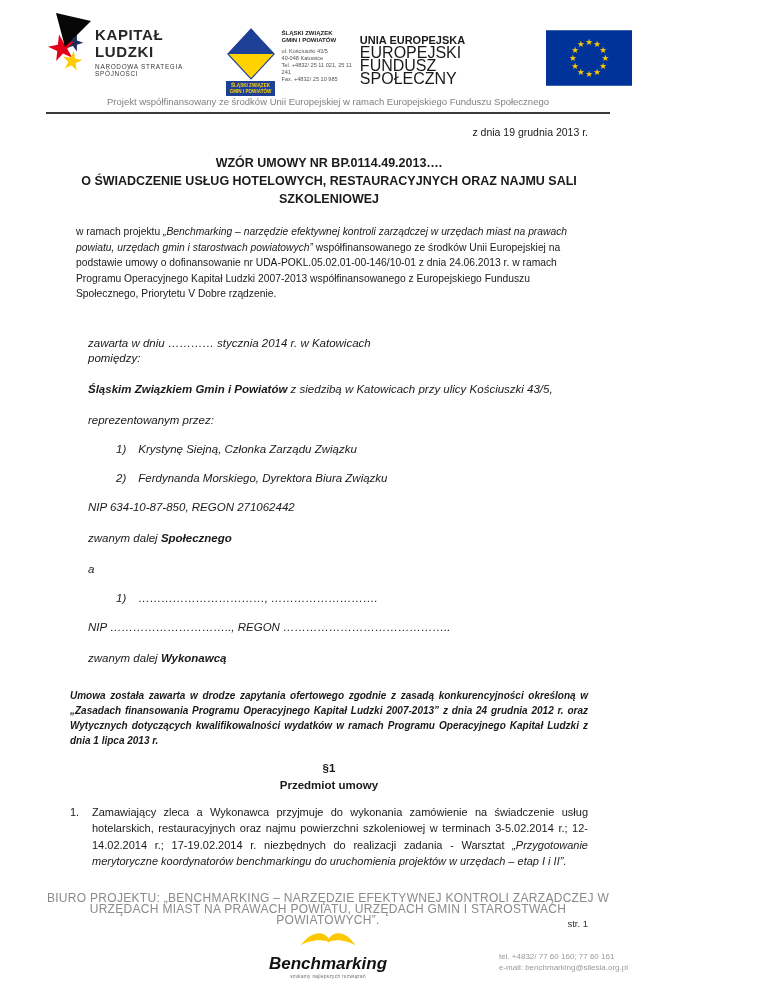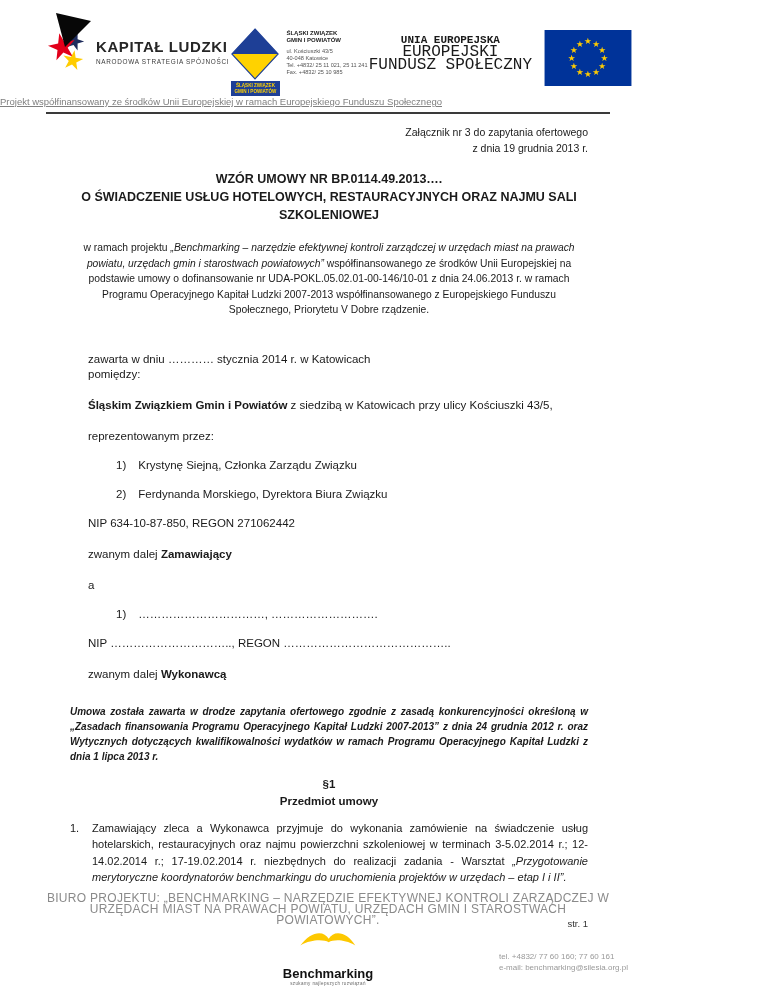--- a/index.html
+++ b/index.html
@@ -17,49 +17,49 @@
   .kl-title { font-size:15px; font-weight:bold; letter-spacing:0.6px; color:#262626; }
   .kl-sub { font-size:6.4px; letter-spacing:0.7px; color:#3a3a3a; margin-top:3px; }
   .logo-szgip { display:flex; gap:6px; margin-top:2px; }
   .szgip-mark { display:flex; flex-direction:column; align-items:center; }
   .szgip-banner { background:#1e3f96; color:#ffd200; font-size:4.6px; font-weight:bold;
                   text-align:center; line-height:5.6px; padding:2px 4px; margin-top:1px; white-space:nowrap; }
   .szgip-text { margin-top:2px; }
   .szgip-org { font-size:6px; font-weight:bold; color:#222; line-height:7.4px; }
   .szgip-addr { font-size:5.6px; color:#555; line-height:7px; margin-top:3px; }
   .logo-eu { display:flex; align-items:flex-start; gap:12px; margin-top:4px; }
-  .eu-text { text-align:center; margin-top:4px;font-family:Liberation Mono, monospace; }
+  .eu-text { text-align:left; margin-top:4px; }
   .eu-l1 { font-size:11px; font-weight:bold; }
   .eu-l2, .eu-l3 { font-size:16px; line-height:13px; }
-  .cofinance { position:absolute; top:96px; left:0; right:0; text-align:left;
-               font-size:9.5px; color:#808080; z-index:2;text-decoration:underline; }
+  .cofinance { position:absolute; top:96px; left:0; right:0; text-align:center;
+               font-size:9.5px; color:#808080; z-index:2; }
   .hline { position:absolute; top:112px; left:46px; right:46px; height:2px; background:#3a3a3a; z-index:2; }
   
   .body { position:absolute; top:124px; left:70px; right:68px; z-index:2; }
   .attach { text-align:right; font-size:10.5px; line-height:16px; }
   .title { text-align:center; font-weight:bold; font-size:12.5px; line-height:18px; margin-top:14px; }
-  .intro { margin-top:16px; padding:0 6px; text-align:center; font-size:10.3px; line-height:15.5px; }
-  .p { font-size:11.5px; line-height:15px; padding-left:18px; }
+  .intro { margin-top:16px; padding:0 6px; text-align:left; font-size:10.3px; line-height:15.5px; }
+  .p { font-size:11.5px; line-height:15px; padding-left:18px;font-style:italic; }
   .rep { display:flex; gap:12px; padding-left:46px; }
   .b { font-weight:bold; }
   .i { font-style:italic; }.mt14{margin-top:14px}.mt16{margin-top:16px}.mt34{margin-top:34px}.mt44{}
   .legal { margin-top:22px; font-size:10px; line-height:15px; font-weight:bold; font-style:italic;
            text-align:justify; }
   .section-head { margin-top:12px; text-align:center; font-weight:bold; font-size:11.5px; line-height:17px; }
   .item { margin-top:10px; display:flex; gap:8px; font-size:11px; line-height:16.5px; }
   .item-no { flex:0 0 14px; }
   .item-text { text-align:justify; }
   
   .footer-office { position:absolute; left:42px; right:42px; top:893px; text-align:center;
                    font-size:12px; letter-spacing:0.3px; color:#8a8a8a; line-height:11px; z-index:2; }
   .page-no { position:absolute; right:68px; top:918px; font-size:9.5px; color:#333; z-index:2; }
   .footer-addr { position:absolute; left:28px; top:992px; font-size:8px; color:#999; line-height:11px; z-index:2; }
   .footer-logo { position:absolute; left:50%; transform:translateX(-50%); top:928px;
                  text-align:center; z-index:2; }
-  .bm-text { font-size:13px; font-weight:bold; color:#111; margin-top:14px; }
+  .bm-text { font-size:17px; font-weight:bold; color:#111; margin-top:2px;font-style:italic; }
   .bm-tag { font-size:4.5px; color:#666; letter-spacing:0.4px; }
   .footer-contact { position:absolute; right:28px; top:951px; text-align:left; font-size:8px;
                     color:#999; line-height:11px; z-index:2; }
 </style>
 </head>
 <body>
 
 <div class="page">
 
   <svg class="artifacts" width="768" height="994" viewBox="0 0 768 994">
@@ -136,21 +136,20 @@
         </g>
       </svg>
     </div>
   </div>
 
   <div class="cofinance">Projekt współfinansowany ze środków Unii Europejskiej w ramach Europejskiego Funduszu Społecznego</div>
   <div class="hline"></div>
 
   <div class="body">
     <div class="attach">
-      <div>Załącznik nr 3 do zapytania ofertowego</div>
       <div>z dnia 19 grudnia 2013 r.</div>
     </div>
 
     <div class="title">
       <div>WZÓR UMOWY  NR BP.0114.49.2013….</div>
       <div>O ŚWIADCZENIE USŁUG HOTELOWYCH, RESTAURACYJNYCH ORAZ NAJMU SALI SZKOLENIOWEJ</div>
     </div>
 
     <div class="intro"><span>w ramach projektu </span><span class="i">„Benchmarking – narzędzie efektywnej kontroli zarządczej w urzędach miast na prawach powiatu, urzędach gmin i starostwach powiatowych”</span><span> współfinansowanego ze środków Unii Europejskiej na podstawie umowy o dofinansowanie nr UDA-POKL.05.02.01-00-146/10-01 z dnia 24.06.2013 r. w ramach Programu Operacyjnego Kapitał Ludzki 2007-2013 współfinansowanego z Europejskiego Funduszu Społecznego, Priorytetu V Dobre rządzenie.</span></div>
 
@@ -166,21 +165,21 @@
         <span>1)</span>
         <span>Krystynę Siejną, Członka Zarządu Związku</span>
       </div>
     <div class="p rep mt14">
         <span>2)</span>
         <span>Ferdynanda Morskiego, Dyrektora Biura Związku</span>
       </div>
 
     <div class="p mt14">NIP 634-10-87-850, REGON 271062442</div>
 
-    <div class="p mt16"><span>zwanym dalej </span><span class="b">Zamawiający</span></div>
+    <div class="p mt16"><span>zwanym dalej </span><span class="b">Społecznego</span></div>
 
     <div class="p mt16">a</div>
 
 
     <div class="p rep mt14">
         <span>1)</span>
         <span>……………………………, ……………………….</span>
       </div>
 
     <div class="p mt14">NIP ………………………….., REGON ……………………………………..</div>

